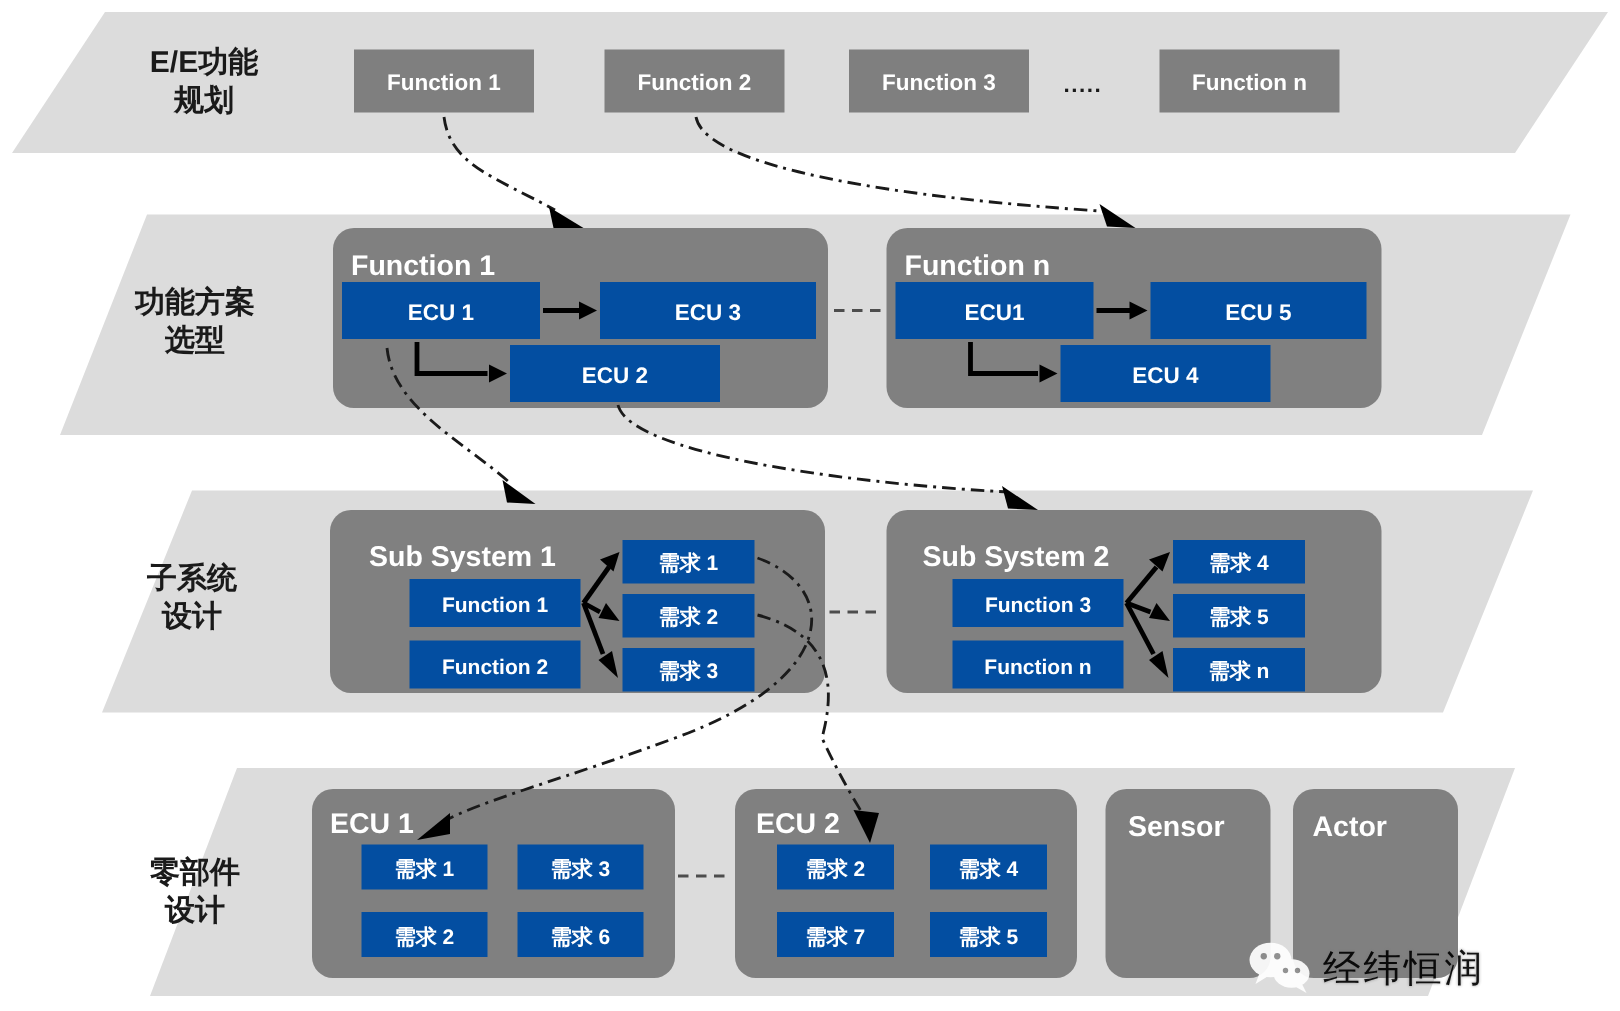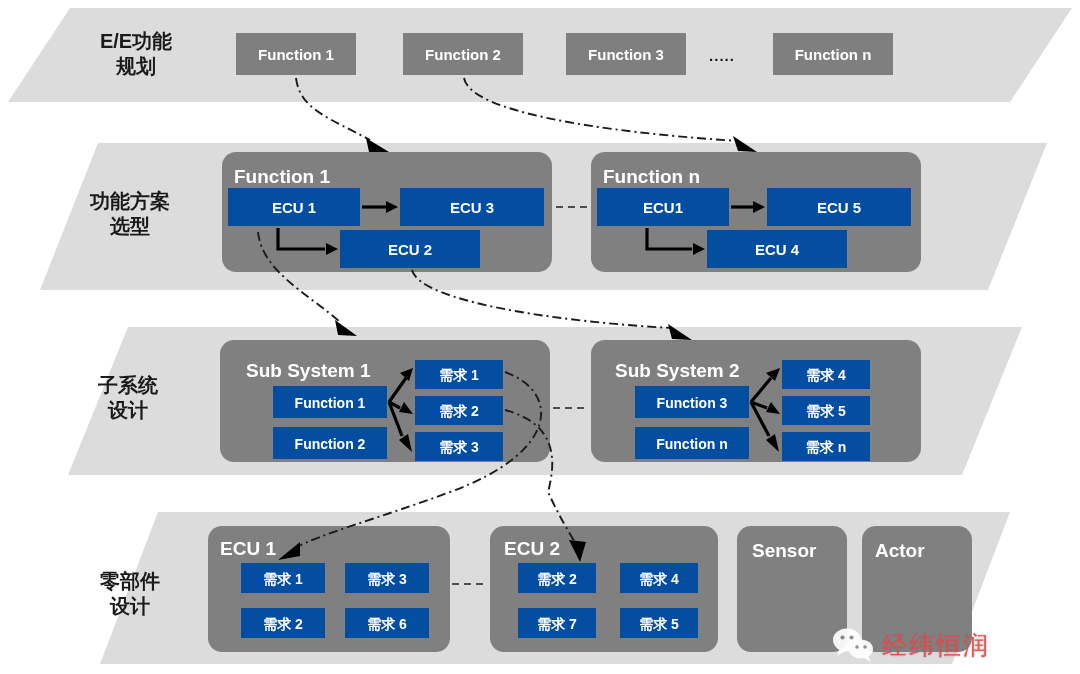--- a/index.html
+++ b/index.html
@@ -13,21 +13,21 @@
   .boxblue{fill:#034ea1;}
   .lbl{font-weight:bold;fill:#1a1a1a;}
   .wlbl{font-weight:bold;fill:#ffffff;}
   .glbl{font-weight:bold;fill:#ffffff;}
   .arrow{stroke:#000000;stroke-width:3.2;fill:none;}
   .dashdot{stroke:#1a1a1a;stroke-width:1.9;fill:none;
            stroke-dasharray:9 4 2 4;}
   .hdash{stroke:#4d4d4d;stroke-width:2;fill:none;stroke-dasharray:7 5;}
   .wm{position:absolute;right:14px;bottom:12px;display:flex;
       align-items:center;gap:6px;opacity:.92;}
-  .wm-txt{font-size:25px;color:#ef4444;font-weight:500;
+  .wm-txt{font-size:25px;color:#000000;font-weight:500;
           text-shadow:0 0 2px rgba(120,120,120,.9);
           letter-spacing:2px;font-family:"DejaVu Sans",sans-serif;}
 </style>
 </head>
 <body>
 
 <div id="stage">
 <svg width="1080" height="674" viewBox="0 0 1080 674">
 
   <polygon class="bandfill" points="70,8 1072,8 1010,102 8,102"></polygon>

